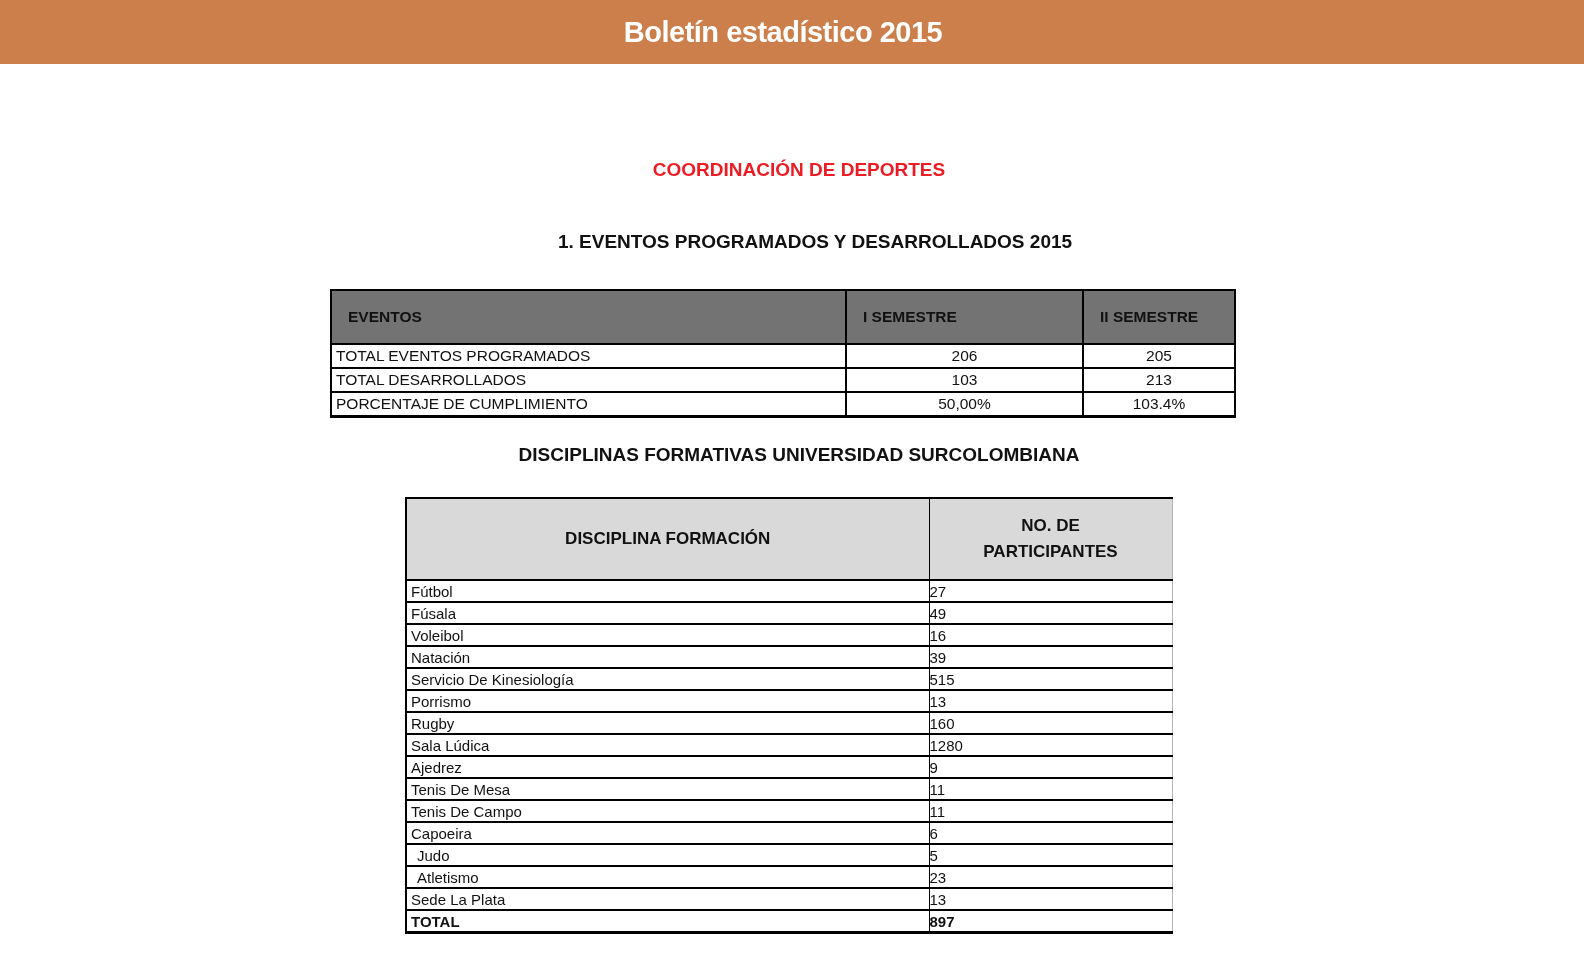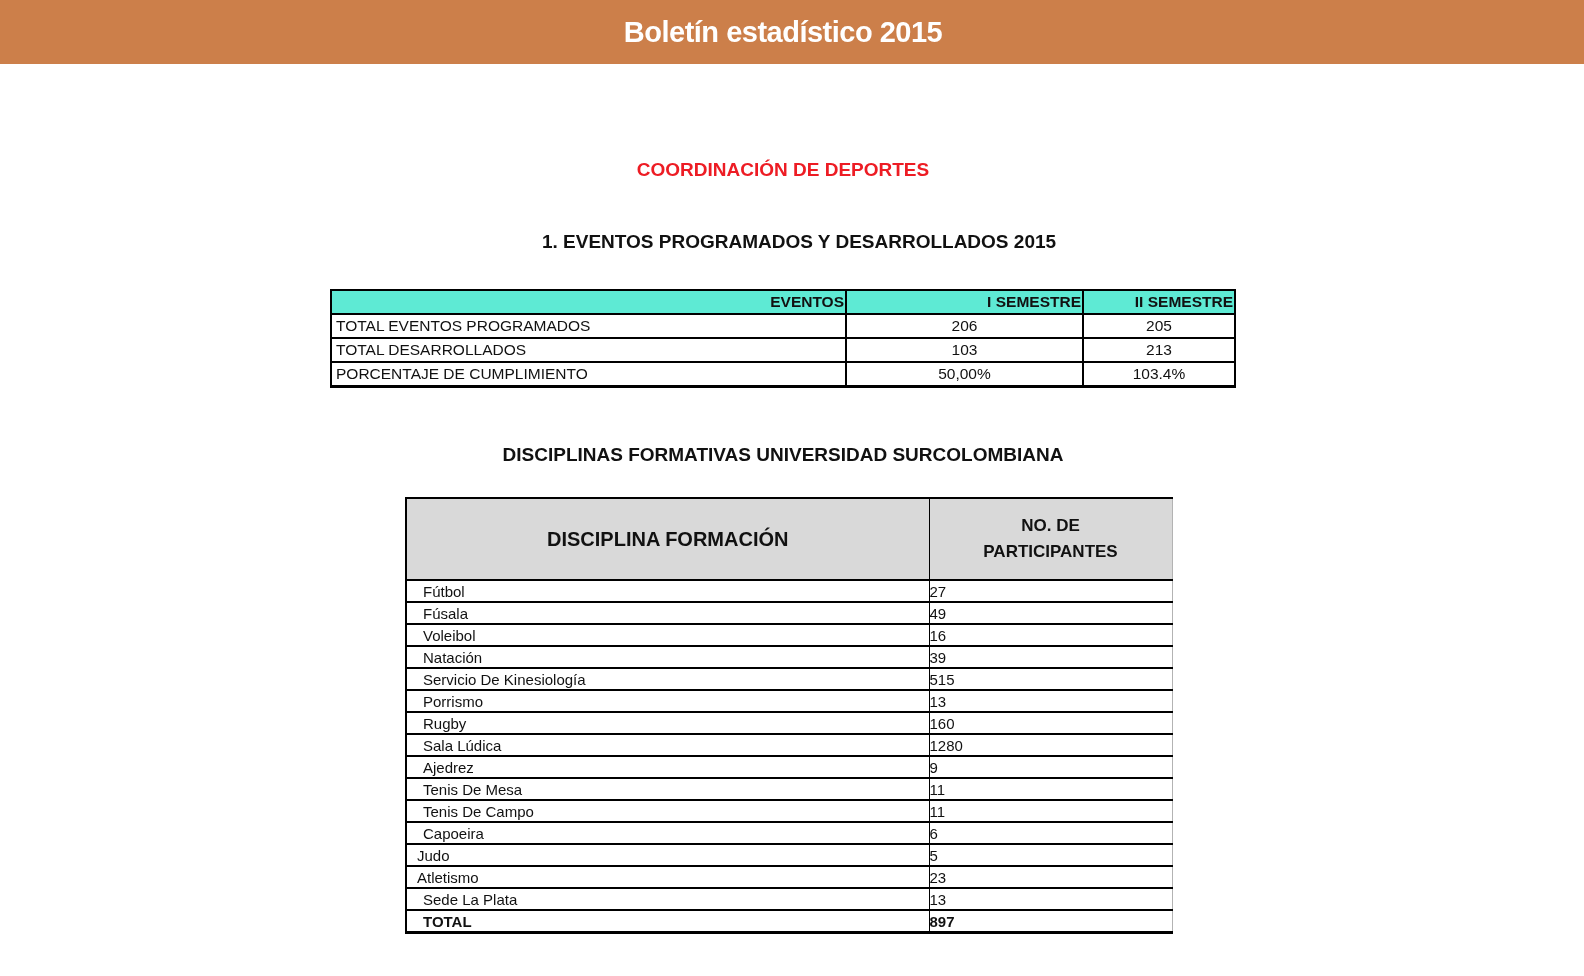--- a/index.html
+++ b/index.html
@@ -40,44 +40,45 @@
   
   .heading {
     position: absolute;
     left: 0;
     width: 1566px;
     text-align: center;
     font-weight: bold;
     font-size: 19px;
     color: #111111;
     white-space: pre;
+    padding-left: 16px;
   }
   .heading.red { color: #ED1C24; top: 159px; }
   .heading.h-events { top: 231px; margin-left: 16px; }
   .heading.h-disciplines { top: 444px; }
 
   
   table { border-collapse: collapse; table-layout: fixed; }
   td, th { overflow: hidden; vertical-align: middle; }
 
   .events-table {
     position: absolute;
     left: 330px; top: 289px;
     width: 904px;
     border: 2px solid #000;
     border-bottom-width: 3px;
   }
   .events-table th {
-    background: #5eead4;
+    background: #737373;
     border: 2px solid #000;
     font-size: 15.5px;
     font-weight: bold;
     height: 20px;
-    text-align: right;
-    padding: 1px;
+    text-align: left;
+    padding: 16px;
   }
   .events-table td {
     border: 2px solid #000;
     font-size: 15.5px;
     height: 22px;
     padding: 0;
   }
   .events-table td.cell-label { text-align: left; padding-left: 4px; }
   .events-table td.cell-num   { text-align: center; }
 
@@ -92,30 +93,30 @@
     border-right: 1px solid #b3b3b3;
   }
   .disc-table th {
     background: #D9D9D9;
     border-bottom: 2px solid #000;
     font-weight: bold;
     height: 80px;
     text-align: center;
     padding: 0;
   }
-  .disc-table th.th-name { font-size: 20px; border-right: 1px solid #000; }
+  .disc-table th.th-name { font-size: 17px; border-right: 1px solid #000; }
   .disc-table th.th-num  { font-size: 17px; line-height: 26px; }
   .disc-table th.th-num .wrapbox { display: block; width: 150px; margin: 8px auto; }
   .disc-table td {
     border-bottom: 2px solid #000;
     font-size: 15px;
     height: 20px;
     padding: 0;
   }
-  .disc-table td.cell-name { text-align: left; padding-left: 16px; border-right: 1px solid #000; }
+  .disc-table td.cell-name { text-align: left; padding-left: 4px; border-right: 1px solid #000; }
   .disc-table td.cell-name.indent { padding-left: 10px; }
   .disc-table td.cell-num  { text-align: left; }
   .disc-table tr.total-row td { font-weight: bold; }
 </style>
 </head>
 <body>
 
 <div class="page">
 
   <div class="banner">

